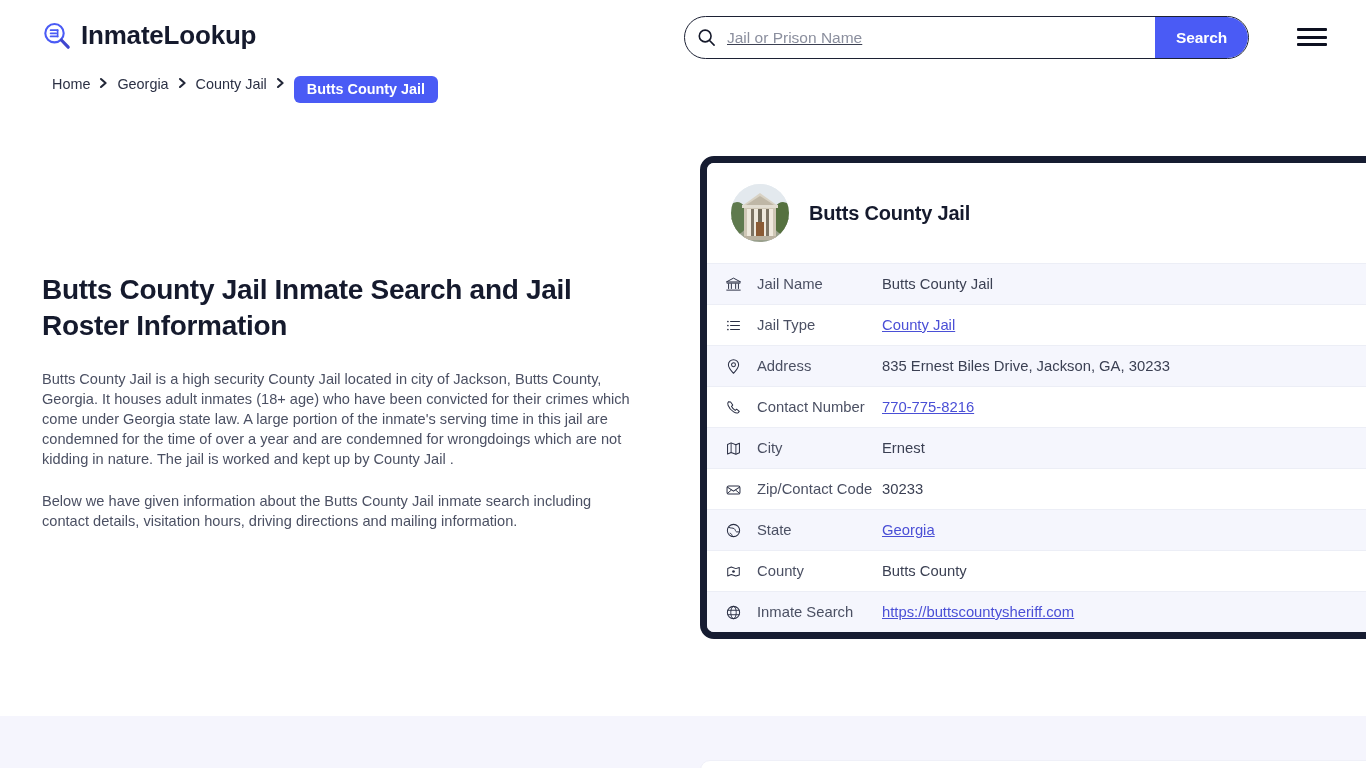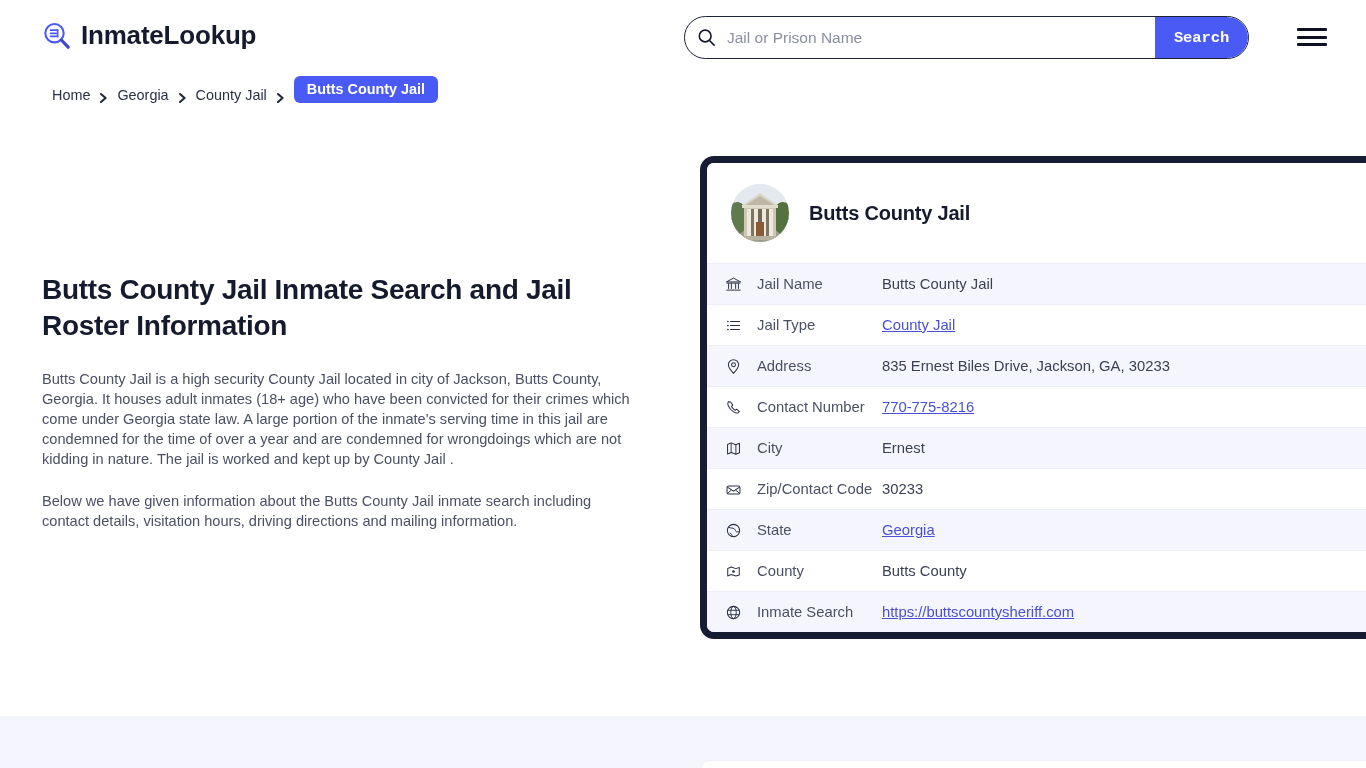--- a/index.html
+++ b/index.html
@@ -63,31 +63,32 @@
   }
   .search-input {
     flex: 1 1 auto;
     border: none;
     outline: none;
     height: 100%;
     font-size: 15.5px;
     color: #3b3f51;
     font-family: "Liberation Sans", sans-serif;
     background: transparent;
+    text-decoration: underline;
   }
   .search-input::placeholder { color: #8b8f9e; }
   .search-btn {
     flex: 0 0 93px;
     height: 100%;
     background: #4a5bf5;
     color: #ffffff;
     border: none;
     font-size: 15.5px;
     font-weight: 700;
-    font-family: Liberation Mono, monospace;
+    font-family: Liberation Sans, sans-serif;
     cursor: pointer;
     border-radius: 0 22px 22px 0;
     letter-spacing: -0.1px;
   }
 
   .hamburger {
     position: absolute;
     left: 1297px;
     top: 25px;
     width: 30px;
@@ -107,21 +108,21 @@
   .hamburger span:nth-child(1) { width: 30px; }
   .hamburger span:nth-child(2) { width: 30px; }
   .hamburger span:nth-child(3) { width: 30px; }
 
   
   .breadcrumb {
     position: absolute;
     left: 52px;
     top: 76px;
     display: flex;
-    align-items: flex-end;
+    align-items: flex-start;
     gap: 9px;
     font-size: 14.4px;
   }
   .crumb {
     color: #2b3044;
     text-decoration: none;
     font-weight: 500;
     white-space: nowrap;
     cursor: pointer;
   }

